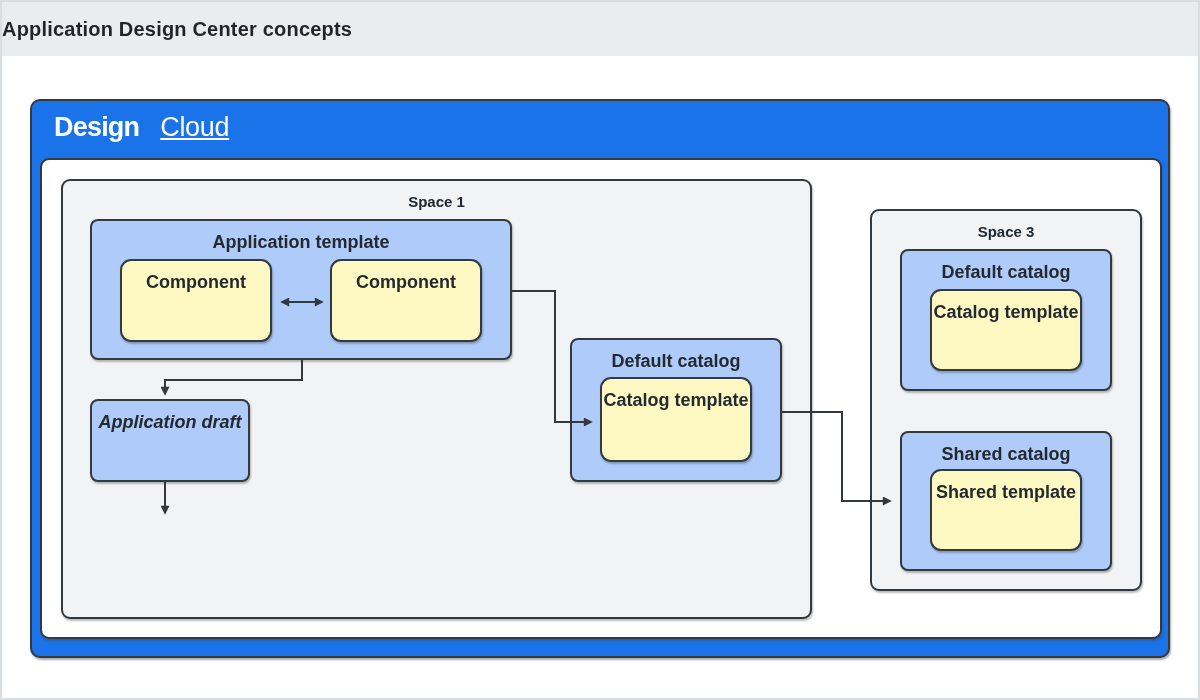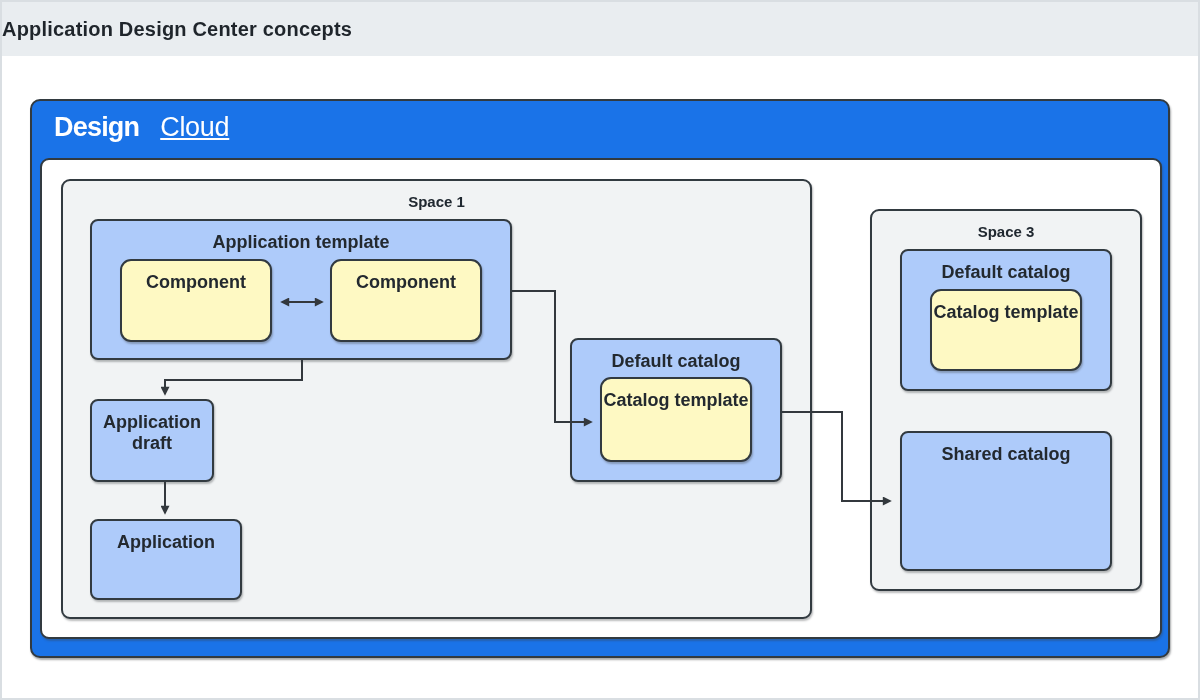--- a/index.html
+++ b/index.html
@@ -92,21 +92,21 @@
     width: 100%;
     text-align: center;
     font-size: 18px;
     font-weight: bold;
     color: #23292f;
   }
   
   .app-template   { left: 88px;  top: 217px; width: 422px; height: 141px; }
   .component-1    { left: 118px; top: 257px; width: 152px; height: 83px; }
   .component-2    { left: 328px; top: 257px; width: 152px; height: 83px; }
-  .app-draft      { left: 88px;  top: 397px; width: 124px; height: 83px; }
+  .app-draft      { left: 88px;  top: 397px; width: 160px; height: 83px; font-style: italic; }
   .application    { left: 88px;  top: 517px; width: 152px; height: 81px; }
   .default-cat-1  { left: 568px; top: 336px; width: 212px; height: 144px; }
   .catalog-tpl-1  { left: 598px; top: 375px; width: 152px; height: 85px; }
   
   .default-cat-2  { left: 898px; top: 247px; width: 212px; height: 142px; }
   .catalog-tpl-2  { left: 928px; top: 287px; width: 152px; height: 82px; }
   .shared-cat     { left: 898px; top: 429px; width: 212px; height: 140px; }
   .shared-tpl     { left: 928px; top: 467px; width: 152px; height: 82px; }
 
   .connector-layer {
@@ -149,23 +149,20 @@
   </div>
 
   <div class="node node-gray component-2">
     <div class="node-label">Component</div>
   </div>
 
   <div class="node node-blue app-draft">
     <div class="node-label">Application draft</div>
   </div>
 
-  <div class="node node-blue application">
-    <div class="node-label">Application</div>
-  </div>
 
   <div class="node node-blue default-cat-1">
     <div class="node-label">Default catalog</div>
   </div>
 
   <div class="node node-gray catalog-tpl-1">
     <div class="node-label">Catalog template</div>
   </div>
 
   <div class="space space-2">
@@ -177,20 +174,23 @@
   </div>
 
   <div class="node node-gray catalog-tpl-2">
     <div class="node-label">Catalog template</div>
   </div>
 
   <div class="node node-blue shared-cat">
     <div class="node-label">Shared catalog</div>
   </div>
 
+  <div class="node node-gray shared-tpl">
+    <div class="node-label">Shared template</div>
+  </div>
 
   <svg class="connector-layer" width="1200" height="700" viewBox="0 0 1200 700" xmlns="http://www.w3.org/2000/svg">
     <defs>
       <marker id="arrow-end" viewBox="0 0 10 10" refX="8" refY="5" markerWidth="11" markerHeight="9" markerUnits="userSpaceOnUse" orient="auto-start-reverse">
         <path d="M0,0 L10,5 L0,10 z" fill="#33383d"></path>
       </marker>
     </defs>
     <path class="connector" d="M280,300 L320,300" marker-start="url(#arrow-end)" marker-end="url(#arrow-end)"></path>
     <path class="connector" d="M300,358 L300,378 L163,378 L163,392" marker-end="url(#arrow-end)"></path>
     <path class="connector" d="M163,480 L163,511" marker-end="url(#arrow-end)"></path>

